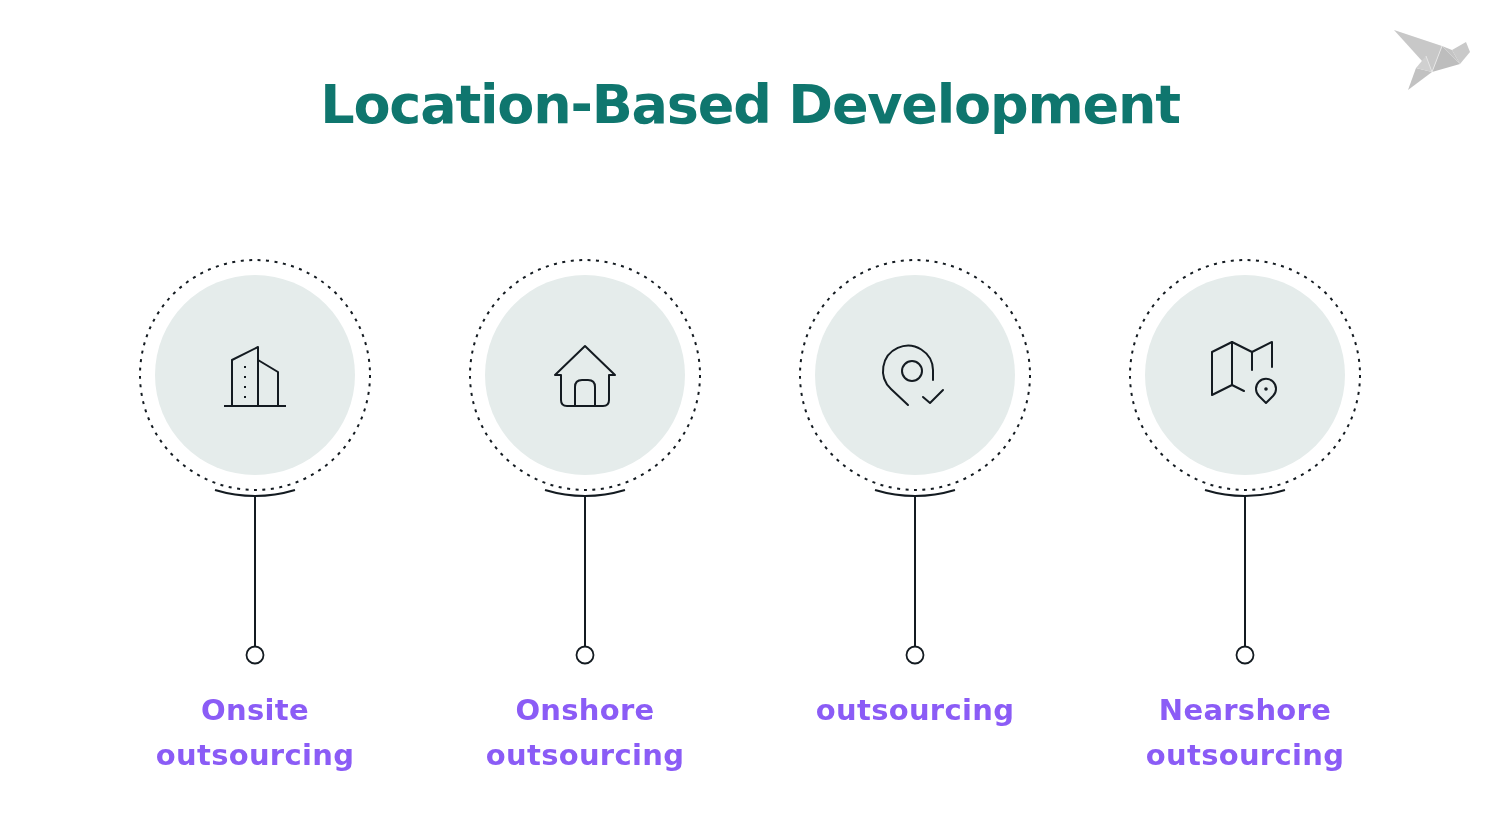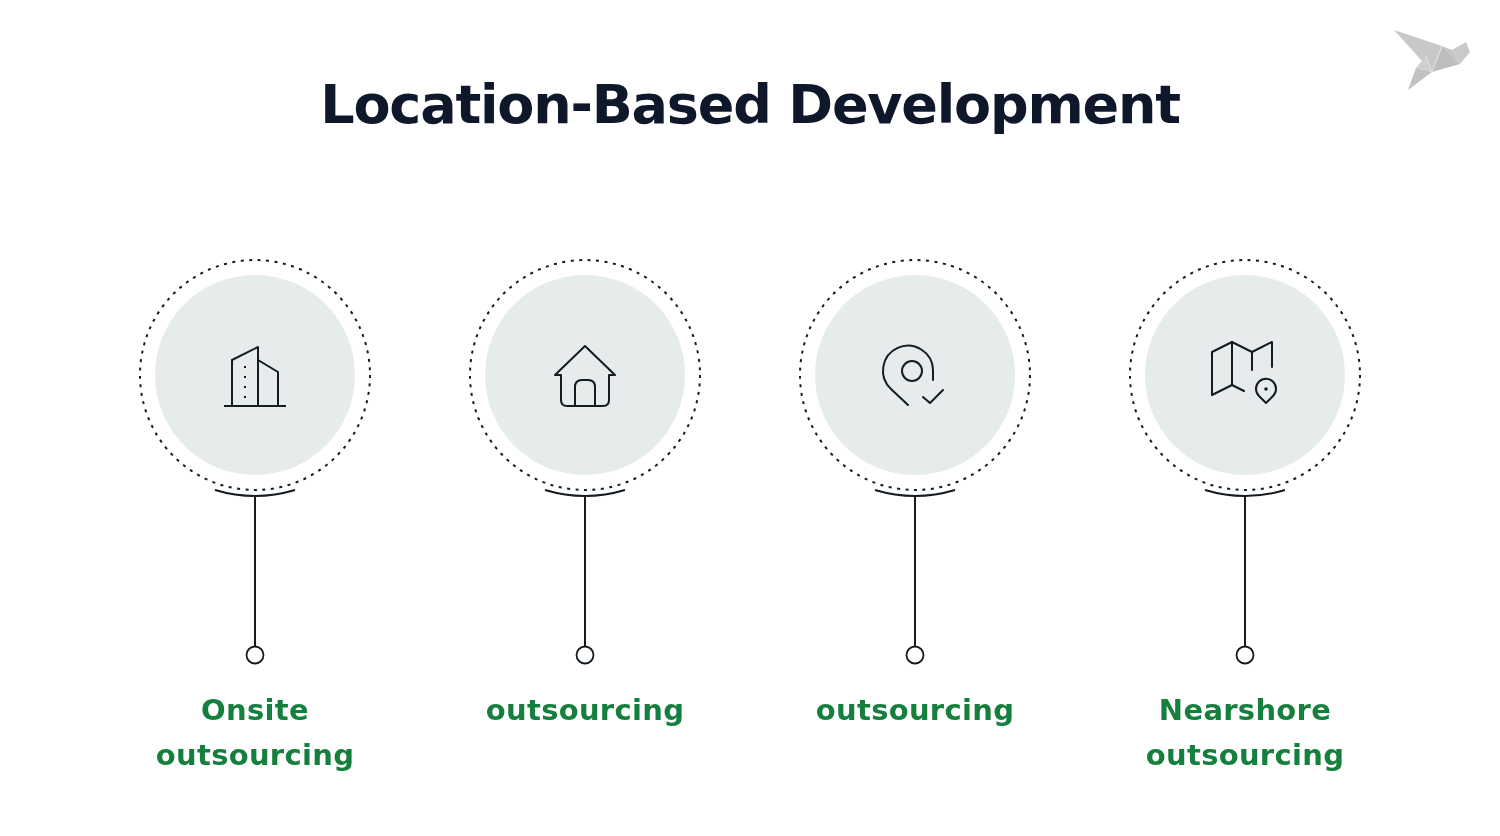--- a/index.html
+++ b/index.html
@@ -26,21 +26,21 @@
       position: absolute;
       left: 0;
       top: 66px;
       width: 1500px;
       text-align: center;
       font-family: "DejaVu Sans", sans-serif;
       font-weight: bold;
       font-size: 54px;
       line-height: 78px;
       letter-spacing: -1.2px;
-      color: #0f172a;
+      color: #0f766e;
       margin: 0;
     }
     .title span { display: block; }
     .diagram {
       position: absolute;
       left: 0;
       top: 0;
       width: 1500px;
       height: 836px;
     }
@@ -61,21 +61,21 @@
     .label {
       position: absolute;
       left: 0;
       top: 438px;
       width: 300px;
       text-align: center;
       font-family: "DejaVu Sans", sans-serif;
       font-weight: bold;
       font-size: 29px;
       line-height: 45px;
-      color: #15803d;
+      color: #8b5cf6;
       letter-spacing: 0.3px;
     }
     .label span { display: block; }
   </style>
 </head>
 <body>
 
 <svg class="logo" viewBox="0 0 80 64">
   <polygon points="2,2 50,18 40,44" fill="#c8c8c8"></polygon>
   <polygon points="50,18 40,44 68,36" fill="#bdbdbd"></polygon>
@@ -124,20 +124,21 @@
       <circle cx="125" cy="125" r="100" fill="#e5eceb"></circle>
       <path d="M 85 240 Q 125 252 165 240" fill="none" stroke="#141b21" stroke-width="2"></path>
       <line x1="125" y1="246" x2="125" y2="397" stroke="#141b21" stroke-width="2"></line>
       <circle cx="125" cy="405" r="8.5" fill="#ffffff" stroke="#141b21" stroke-width="1.8"></circle>
       <g fill="none" stroke="#141b21" stroke-width="2" stroke-linejoin="round" stroke-linecap="round">
         <path d="M 95 125 L 125 96 L 155 125 L 149 125 L 149 150 Q 149 156 143 156 L 107 156 Q 101 156 101 150 L 101 125 Z"></path>
         <path d="M 115 156 L 115 137 Q 115 130 122 130 L 128 130 Q 135 130 135 137 L 135 156"></path>
       </g>
     </svg>
     <div class="label">
+      <span>Onshore</span>
       <span>outsourcing</span>
     </div>
   </div>
 
   <div class="column" style="left:765px;">
     <svg class="node" viewBox="0 0 250 420">
       <circle cx="125" cy="125" r="115" fill="none" stroke="#141b21" stroke-width="2" stroke-dasharray="3 5.5"></circle>
       <circle cx="125" cy="125" r="100" fill="#e5eceb"></circle>
       <path d="M 85 240 Q 125 252 165 240" fill="none" stroke="#141b21" stroke-width="2"></path>
       <line x1="125" y1="246" x2="125" y2="397" stroke="#141b21" stroke-width="2"></line>

